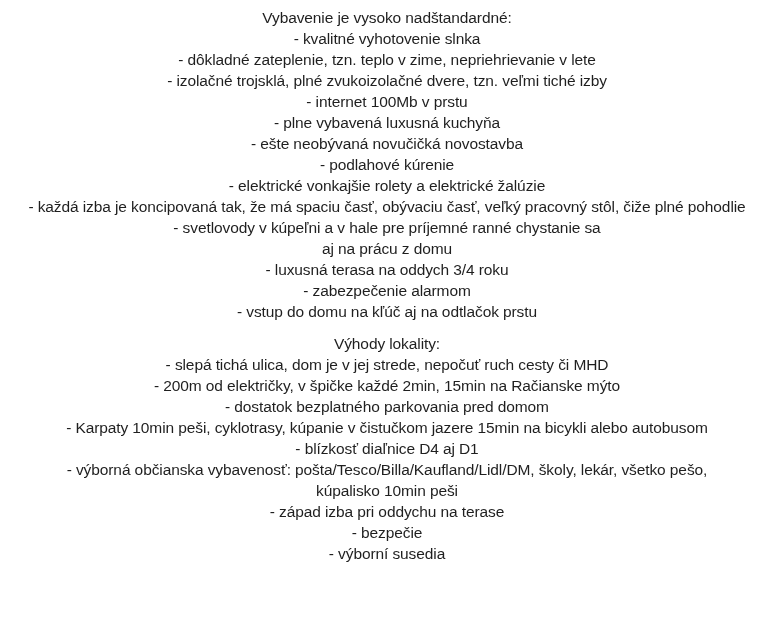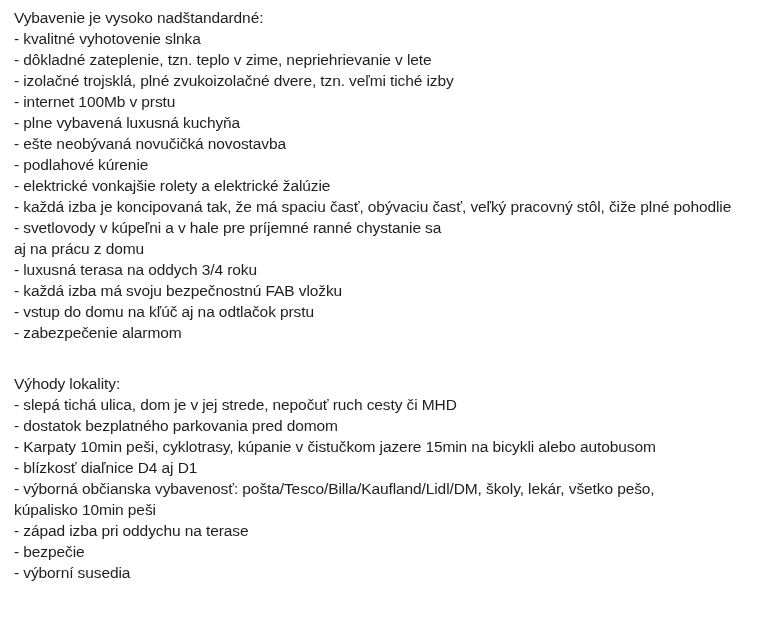--- a/index.html
+++ b/index.html
@@ -11,23 +11,24 @@
     width: 770px;
     height: 622px;
     overflow: hidden;
     font-family: "Liberation Sans", "DejaVu Sans", sans-serif;
     color: #1f1f1f;
   }
   .page {
     padding: 7px 10px 0 14px;
     font-size: 15.5px;
     line-height: 21px;
+    text-align: center;
   }
   .section + .section {
-    margin-top: 30px; 
+    margin-top: 11px; 
   }
   .heading, .line {
     white-space: nowrap;
     letter-spacing: -0.1px;
   }
 </style>
 </head>
 <body>
 
 <div class="page">
@@ -39,27 +40,27 @@
         <div class="line">- izolačné trojsklá, plné zvukoizolačné dvere, tzn. veľmi tiché izby</div>
         <div class="line">- internet 100Mb v prstu</div>
         <div class="line">- plne vybavená luxusná kuchyňa</div>
         <div class="line">- ešte neobývaná novučičká novostavba</div>
         <div class="line">- podlahové kúrenie</div>
         <div class="line">- elektrické vonkajšie rolety a elektrické žalúzie</div>
         <div class="line">- každá izba je koncipovaná tak, že má spaciu časť, obývaciu časť, veľký pracovný stôl, čiže plné pohodlie</div>
         <div class="line">- svetlovody v kúpeľni a v hale pre príjemné ranné chystanie sa</div>
         <div class="line">aj na prácu z domu</div>
         <div class="line">- luxusná terasa na oddych 3/4 roku</div>
-        <div class="line">- každá izba má svoju bezpečnostnú FAB vložku</div>
+        <div class="line">- zabezpečenie alarmom</div>
         <div class="line">- vstup do domu na kľúč aj na odtlačok prstu</div>
-        <div class="line">- zabezpečenie alarmom</div>
       </div>
       <div class="section">
         <div class="heading">Výhody lokality:</div>
         <div class="line">- slepá tichá ulica, dom je v jej strede, nepočuť ruch cesty či MHD</div>
+        <div class="line">- 200m od električky, v špičke každé 2min, 15min na Račianske mýto</div>
         <div class="line">- dostatok bezplatného parkovania pred domom</div>
         <div class="line">- Karpaty 10min peši, cyklotrasy, kúpanie v čistučkom jazere 15min na bicykli alebo autobusom</div>
         <div class="line">- blízkosť diaľnice D4 aj D1</div>
         <div class="line">- výborná občianska vybavenosť: pošta/Tesco/Billa/Kaufland/Lidl/DM, školy, lekár, všetko pešo,</div>
         <div class="line">kúpalisko 10min peši</div>
         <div class="line">- západ izba pri oddychu na terase</div>
         <div class="line">- bezpečie</div>
         <div class="line">- výborní susedia</div>
       </div>
     </div>

